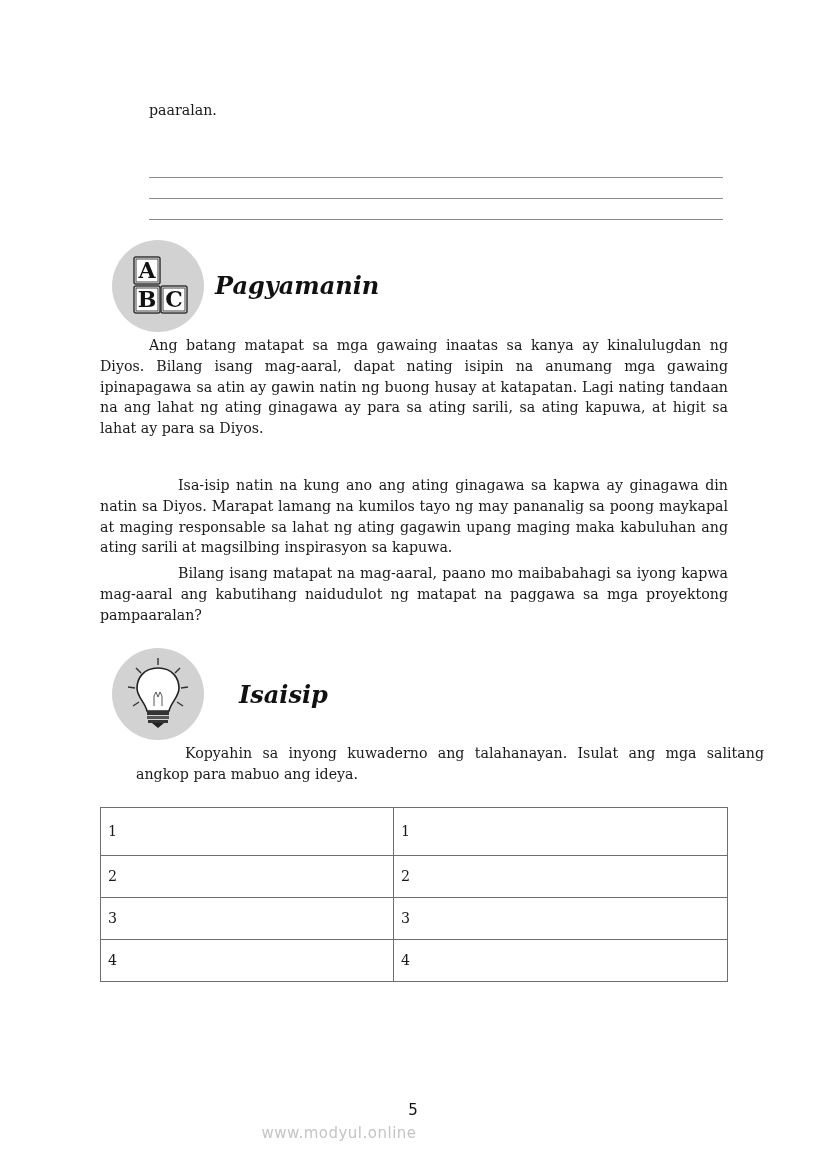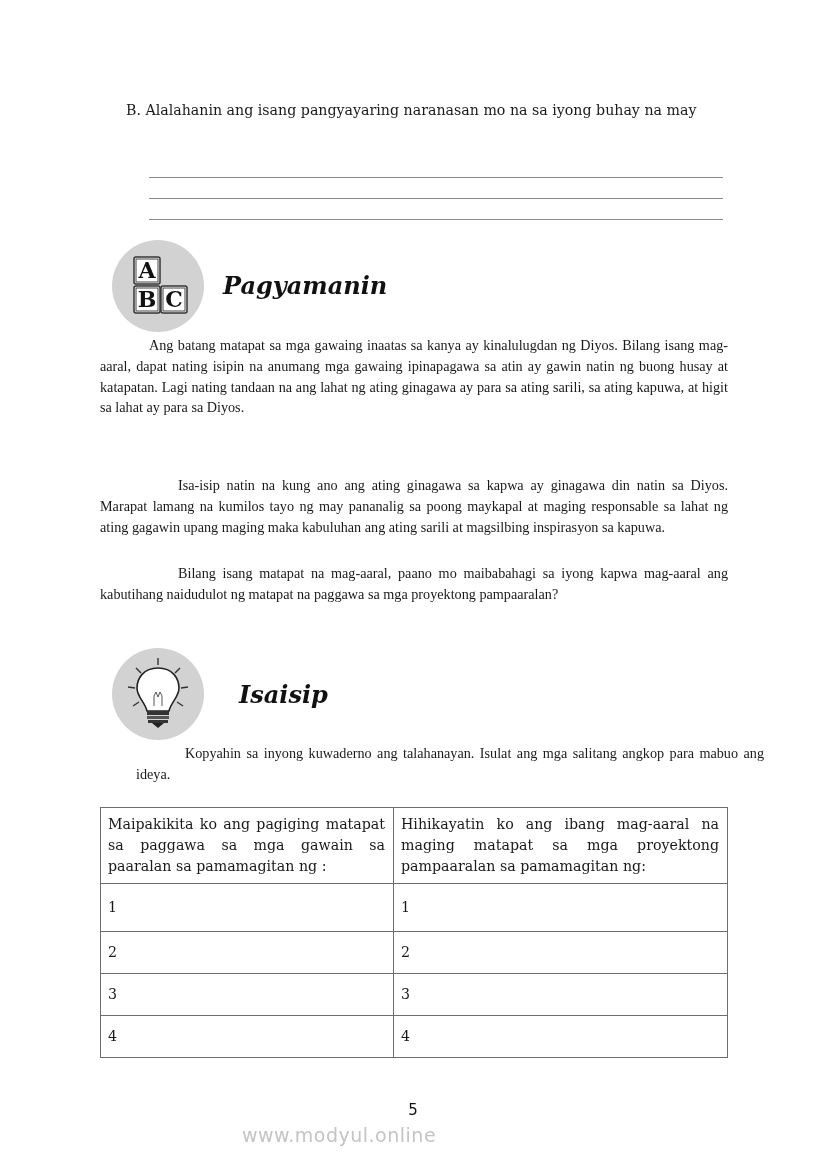--- a/index.html
+++ b/index.html
@@ -19,66 +19,66 @@
 
     
     .sec-icon { width: 92px; height: 92px; border-radius: 50%; background: #d2d2d2; }
     .sec-title {
       font-family: "DejaVu Serif", serif; font-weight: bold; font-style: italic;
       font-size: 24px; color: #111;
     }
 
     
     .para { left: 100px; width: 628px; text-align: justify; }
-    .para p { margin: 0; font-family: Liberation Serif, serif; }
+    .para p { margin: 0; }
     .ind1 { text-indent: 49px; }
     .ind2 { text-indent: 78px; }
 
     
     #ideya-table {
       position: absolute; left: 100px; top: 807px; width: 627px;
       border-collapse: collapse; table-layout: fixed;
       font-family: "DejaVu Serif", serif; font-size: 14.2px; line-height: 20.8px;
     }
     #ideya-table td {
       border: 1.3px solid #6e6e6e; vertical-align: top; padding: 6px 8px 0 7px;
       text-align: justify;
     }
     #ideya-table tr.hdr td { height: 69px; }
     #ideya-table tr.r td { vertical-align: middle; padding-top: 0; }
 
     #page-num { left: 0; width: 826px; top: 1101px; text-align: center; font-family: "DejaVu Sans", sans-serif; font-size: 15px; color: #111; }
-    #watermark { left: 0; width: 678px; top: 1124px; text-align: center; font-family: "DejaVu Sans", sans-serif; font-size: 19px; color: #c4c4c4; letter-spacing: 0.5px; }
+    #watermark { left: 0; width: 678px; top: 1124px; text-align: center; font-family: "DejaVu Sans", sans-serif; font-size: 15px; color: #c4c4c4; letter-spacing: 0.5px; }
   </style>
 </head>
 <body>
 
 <div id="sec-b" class="abs txt">
-  <span class="lead"><span>B.</span> <span>Alalahanin ang isang pangyayaring naranasan mo na sa iyong buhay na may</span></span>
+  <span class="hang">paaralan.</span>
 </div>
 <div class="write-line" style="top:177px;"></div>
 <div class="write-line" style="top:198px;"></div>
 <div class="write-line" style="top:219px;"></div>
 
 <div class="abs sec-icon" style="left:112px; top:240px;">
   <svg width="92" height="92" viewBox="0 0 92 92">
     <g font-family="DejaVu Serif, serif" font-weight="bold" font-size="22" text-anchor="middle" fill="#111">
       <rect x="22" y="17" width="26" height="27" fill="#fff" stroke="#333" stroke-width="1.5" rx="2"></rect>
       <rect x="24" y="19" width="22" height="23" fill="none" stroke="#444" stroke-width="1"></rect>
       <text x="35" y="38">A</text>
       <rect x="22" y="46" width="26" height="27" fill="#fff" stroke="#333" stroke-width="1.5" rx="2"></rect>
       <rect x="24" y="48" width="22" height="23" fill="none" stroke="#444" stroke-width="1"></rect>
       <text x="35" y="67">B</text>
       <rect x="49" y="46" width="26" height="27" fill="#fff" stroke="#333" stroke-width="1.5" rx="2"></rect>
       <rect x="51" y="48" width="22" height="23" fill="none" stroke="#444" stroke-width="1"></rect>
       <text x="62" y="67">C</text>
     </g>
   </svg>
 </div>
-<div class="abs sec-title" style="left:223px; top:271px;">Pagyamanin</div>
+<div class="abs sec-title" style="left:215px; top:271px;">Pagyamanin</div>
 
 <div class="abs para txt" style="top:335px;">
   <p class="ind1">Ang batang matapat sa mga gawaing inaatas sa kanya ay kinalulugdan ng Diyos. Bilang isang mag-aaral, dapat nating isipin na anumang mga gawaing ipinapagawa sa atin ay gawin natin ng buong husay at katapatan. Lagi nating tandaan na ang lahat ng ating ginagawa ay para sa ating sarili, sa ating kapuwa, at higit sa lahat ay para sa Diyos.</p>
 </div>
 <div class="abs para txt" style="top:475px;">
   <p class="ind2">Isa-isip natin na kung ano ang ating ginagawa sa kapwa ay ginagawa din natin sa Diyos. Marapat lamang na kumilos tayo ng may pananalig sa poong maykapal at maging responsable sa lahat ng ating gagawin  upang maging maka kabuluhan ang ating sarili at magsilbing inspirasyon sa kapuwa.</p>
 </div>
 <div class="abs para txt" style="top:563px;">
   <p class="ind2">Bilang isang matapat na mag-aaral, paano mo maibabahagi sa iyong kapwa mag-aaral ang kabutihang naidudulot ng matapat na paggawa sa mga proyektong pampaaralan?</p>
 </div>
@@ -107,24 +107,20 @@
 <div class="abs para txt" style="top:743px;margin-left:36px;">
   <p class="ind1">Kopyahin sa inyong kuwaderno ang talahanayan. Isulat ang mga salitang angkop para mabuo ang ideya.</p>
 </div>
 
 <table id="ideya-table">
   <colgroup>
       <col style="width:293px">
       <col style="width:334px">
     </colgroup>
   <tbody>
-      <tr class="hdr">
-    <td>Maipakikita ko ang pagiging matapat sa paggawa sa mga gawain sa paaralan sa pamamagitan ng :</td>
-    <td>Hihikayatin ko ang ibang mag-aaral na maging matapat sa mga proyektong pampaaralan sa pamamagitan ng:</td>
-  </tr>
   <tr class="r" style="height:48px;">
     <td>1</td>
     <td>1</td>
   </tr>
   <tr class="r" style="height:42px;">
     <td>2</td>
     <td>2</td>
   </tr>
   <tr class="r" style="height:42px;">
     <td>3</td>

